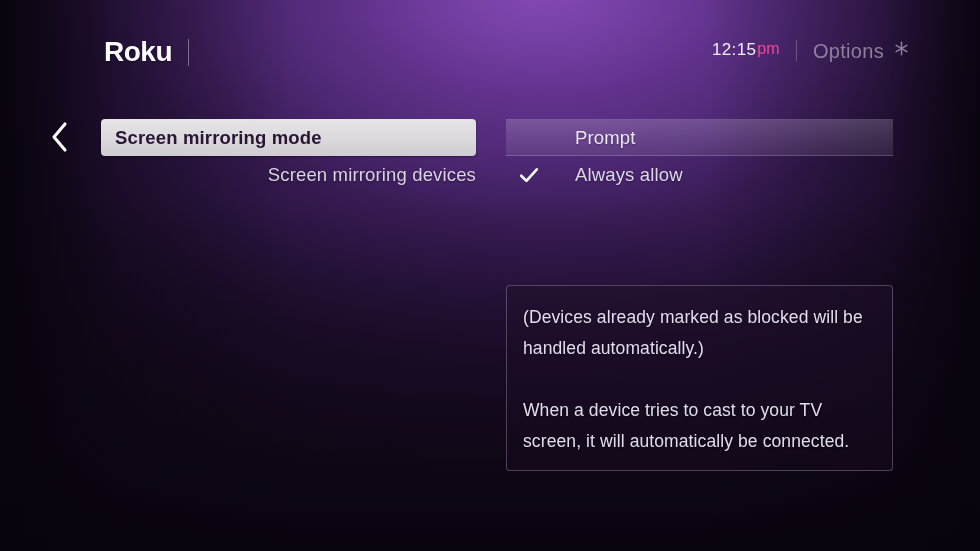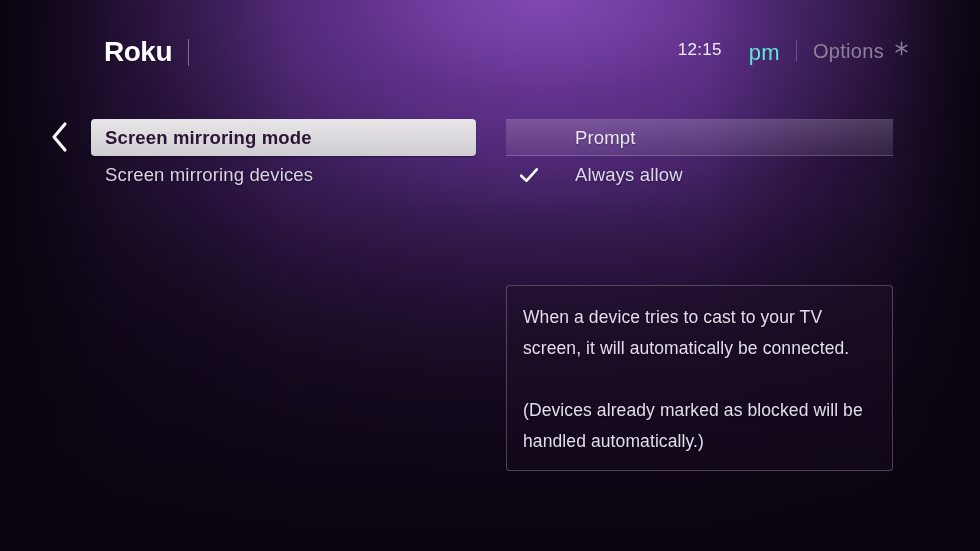--- a/index.html
+++ b/index.html
@@ -101,23 +101,23 @@
     display: flex;
     align-items: flex-start;
     height: 26px;
   }
   #clock-time {
     color: #f2edf7;
     font-size: 17px;
     letter-spacing: 0.3px;
   }
   #clock-period {
-    color: #5eead4;
-    font-size: 22px;
-    margin-left: 27px;
+    color: #ec4899;
+    font-size: 16px;
+    margin-left: 1px;
     letter-spacing: 0.3px;
   }
   #header-right .header-divider {
     height: 21px;
     margin: 0 16px;
     background: rgba(190,178,205,0.35);
   }
   #options-label {
     color: #8e7f9d;
     font-size: 20px;
@@ -150,32 +150,34 @@
     width: 385px;
   }
   .menu-item {
     height: 37px;
     display: flex;
     align-items: center;
     padding-left: 14px;
     border-radius: 4px;
     font-size: 18.5px;
     letter-spacing: 0.15px;
+    margin-left: 10px;
   }
   .menu-item.is-selected {
     background: linear-gradient(to bottom, #e6e4e6 0%, #dedbdf 46%, #cfccd2 100%);
     color: #2a1535;
     font-weight: 700;
     box-shadow: 0 1px 2px rgba(0,0,0,0.35);
   }
   .menu-item.is-plain {
     color: #d9d3e3;
     font-weight: 400;
     margin-top: 0px;
     text-shadow: 0 1px 2px rgba(0,0,0,0.35);
+    justify-content: flex-end;
   }
 
   
   #options-list {
     position: absolute;
     left: 506px;
     top: 119px;
     width: 387px;
   }
   .option-row {
@@ -295,17 +297,17 @@
           <polyline points="3.5,12.8 9.2,18.4 20.5,5.8" fill="none" stroke="currentColor" stroke-width="2.8" stroke-linecap="round" stroke-linejoin="round"></polyline>
         </svg>
       </span>
       <span class="option-label">Always allow</span>
     </div>
 
 
   </div>
 
   <div id="description-box">
+    <p class="description-paragraph">(Devices already marked as blocked will be handled automatically.)</p>
     <p class="description-paragraph">When a device tries to cast to your TV screen, it will automatically be connected.</p>
-    <p class="description-paragraph">(Devices already marked as blocked will be handled automatically.)</p>
   </div>
 
 </div>
 
 </body></html>

